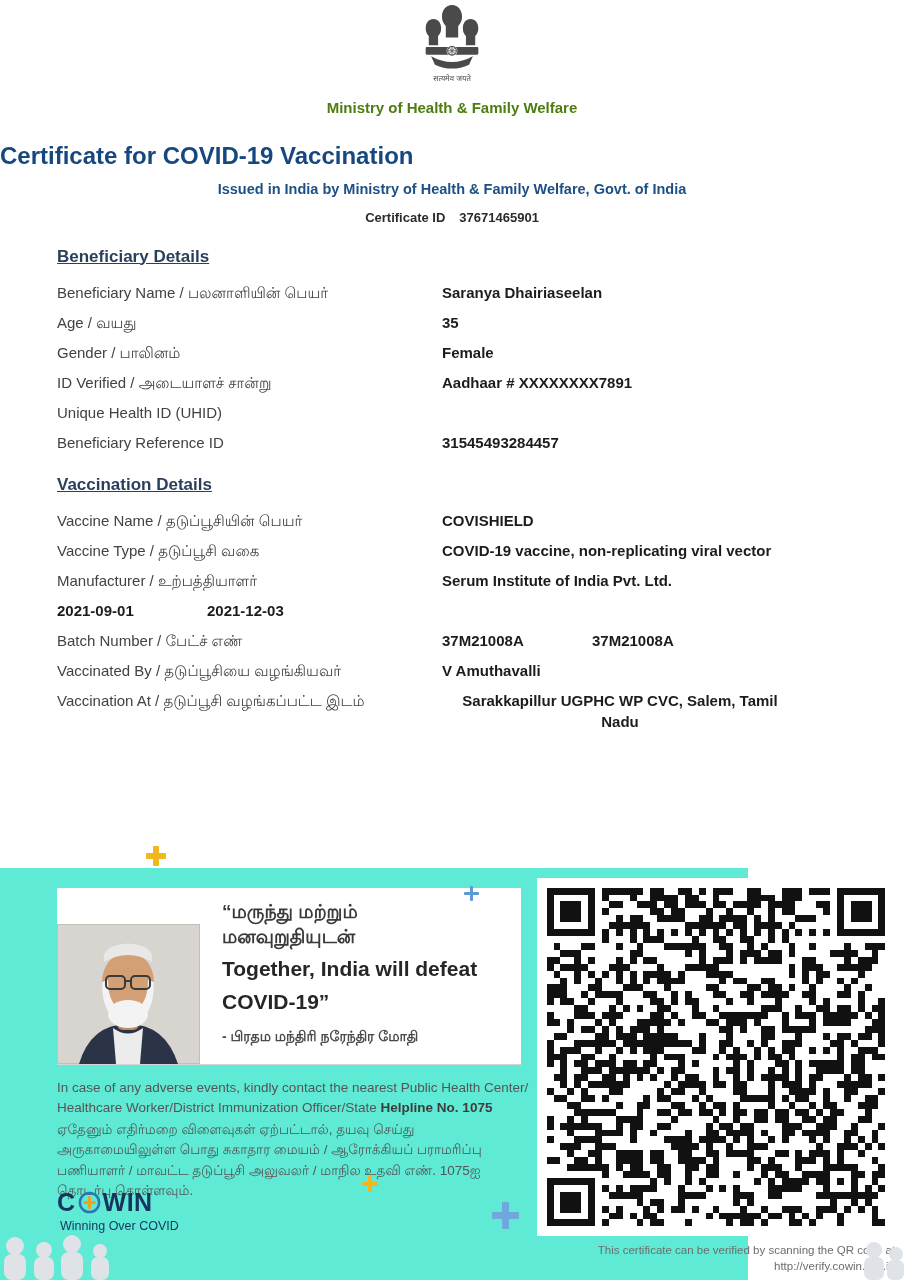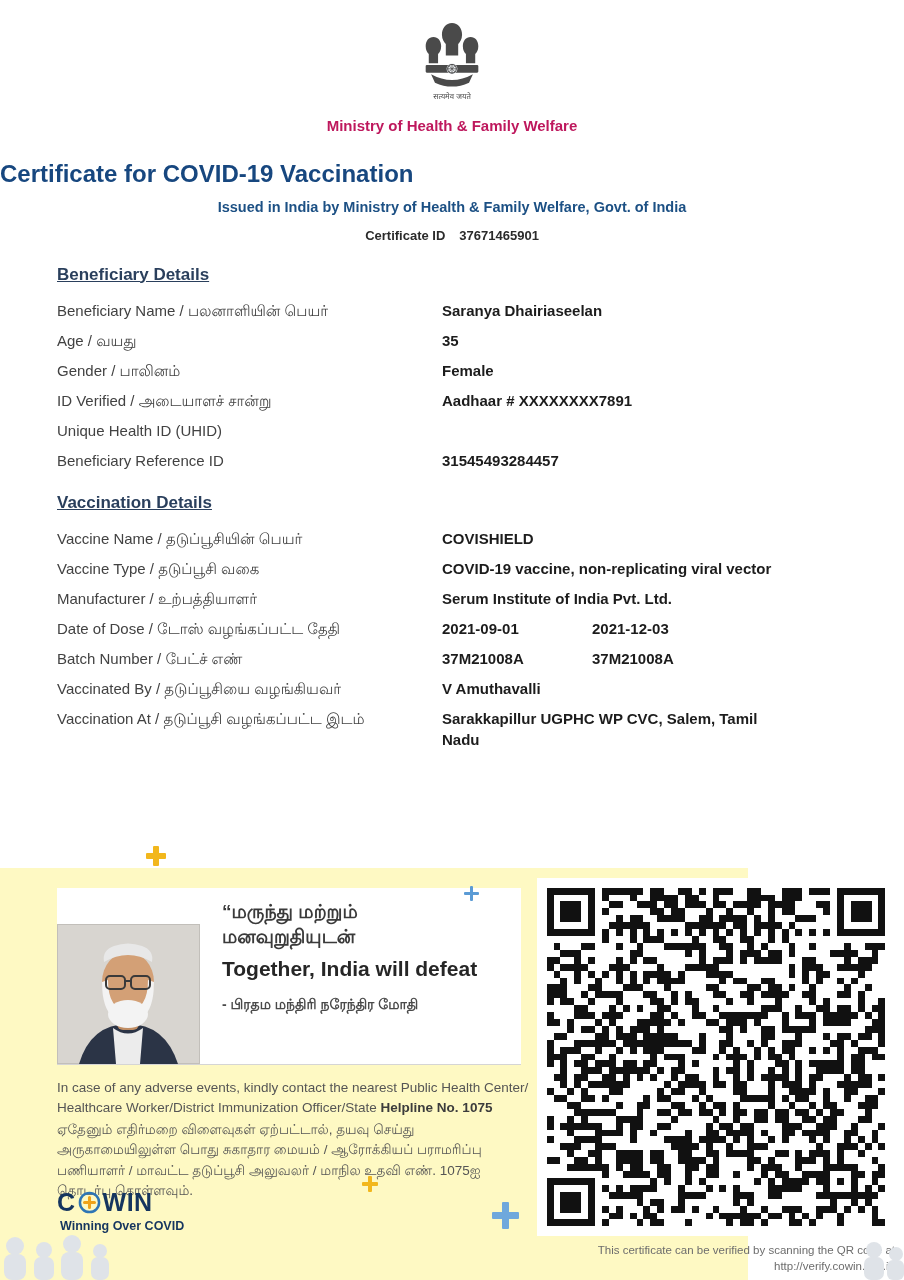--- a/index.html
+++ b/index.html
@@ -1,53 +1,53 @@
 <!DOCTYPE html>
 <html><head>
 <meta charset="utf-8">
 <style>
   * { margin:0; padding:0; box-sizing:border-box; }
   body { background:#ffffff; font-family:"Liberation Sans","DejaVu Sans",sans-serif; }
   .page { position:relative; width:904px; height:1280px; margin:0 auto; background:#ffffff; overflow:hidden; }
 
   
-  .header { padding-top:20px; text-align:center; }
+  .header { padding-top:2px; text-align:center; }
   .emblem { display:block; margin:0 auto; }
-  .ministry { font-size:15px; font-weight:bold; color:#be185d; line-height:1.3; }
+  .ministry { font-size:15px; font-weight:bold; color:#4d7c0f; line-height:1.3; }
   .cert-title { margin-top:24px; font-size:24px; font-weight:bold; color:#17477f; }
   .cert-subtitle { margin-top:11px; text-align:center; font-size:14.5px; font-weight:bold; color:#1c5084; }
   .cert-id-line { margin-top:13px; text-align:center; font-size:13px; font-weight:bold; color:#2b2b2b; }
   .cert-id-line .cid-value { margin-left:14px; }
 
   
   .section { margin:22px 57px 0 57px; }
   .section-title { display:inline-block; font-size:17px; font-weight:bold; color:#2a3f5c; text-decoration:underline; margin-bottom:15px; }
   .rows { display:flex; flex-direction:column; gap:9px; }
   .row { display:flex; align-items:flex-start; font-size:15px; line-height:21px; }
   .row .label { width:385px; flex:none; color:#424242; }
   .row .value { font-weight:bold; color:#1c1c1c; }
   .row .v1 { width:150px; flex:none; }
-  .row .w-wrap { max-width:356px; }
-
-  
-  .footer { position:absolute; left:0; top:868px; width:748px; height:412px; background:#fef9c3; }
+  .row .w-wrap { max-width:356px;text-align:center; }
+
+  
+  .footer { position:absolute; left:0; top:868px; width:748px; height:412px; background:#5eead4; }
   .quote-card { position:absolute; left:57px; top:20px; width:464px; height:177px; background:#ffffff; border-bottom:1px solid #d5d5d5; }
   .modi-photo { position:absolute; left:0; bottom:0; }
   .quote-text { position:absolute; left:165px; top:12px; right:6px; }
   .q-tamil { font-size:19px; font-weight:bold; color:#3a3a3a; line-height:1.3; }
   .q-en { font-size:21px; font-weight:bold; color:#262626; line-height:1.55; margin-top:4px; }
   .q-attr { margin-top:10px; font-size:14px; font-weight:bold; color:#4a4a4a; }
 
   .adverse-en { position:absolute; left:57px; top:210px; width:474px; font-size:13.5px; color:#555555; line-height:1.45; }
   .adverse-en b { color:#3c3c3c; }
   .adverse-ta { position:absolute; left:57px; top:252px; width:474px; font-size:13.5px; color:#555555; line-height:1.5; }
 
   .cowin { position:absolute; left:57px; top:320px; }
   .cowin-logo { display:inline-flex; align-items:center; gap:2px; font-size:25px; font-weight:bold; color:#15355f; letter-spacing:0.5px; }
-  .cowin-tagline { margin-top:2px; margin-left:3px; font-size:12.5px; font-weight:bold; color:#15355f; }
+  .cowin-tagline { margin-top:2px; margin-left:3px; font-size:12.5px; font-weight:normal; color:#15355f; }
 
   .qr-box { position:absolute; left:537px; top:10px; width:358px; height:358px; background:#ffffff; }
   .qr-box svg { display:block; width:358px; height:358px; }
   .qr-caption { position:absolute; left:537px; top:374px; width:358px; text-align:right; font-size:11.5px; color:#6d6d6d; line-height:1.4; }
 
   
   .plus { position:absolute; }
   .plus::before, .plus::after { content:""; position:absolute; background:currentColor; border-radius:1px; }
   .plus::before { left:37%; top:0; width:26%; height:100%; }
   .plus::after  { top:37%; left:0; height:26%; width:100%; }
@@ -125,21 +125,20 @@
       </div>
       <div class="row">
         <div class="label">Vaccine Type / தடுப்பூசி வகை</div>
         <div class="value">COVID-19 vaccine, non-replicating viral vector</div>
       </div>
       <div class="row">
         <div class="label">Manufacturer / உற்பத்தியாளர்</div>
         <div class="value">Serum Institute of India Pvt. Ltd.</div>
       </div>
       <div class="row">
-        <div class="label">Date of Dose / டோஸ் வழங்கப்பட்ட தேதி</div>
         <div class="value v1">2021-09-01</div>
         <div class="value">2021-12-03</div>
       </div>
       <div class="row">
         <div class="label">Batch Number / பேட்ச் எண்</div>
         <div class="value v1">37M21008A</div>
         <div class="value">37M21008A</div>
       </div>
       <div class="row">
         <div class="label">Vaccinated By / தடுப்பூசியை வழங்கியவர்</div>
@@ -167,20 +166,21 @@
         <path d="M47 38q24-14 48 0 2-12-10-16-14-5-28 0-12 4-10 16z" fill="#e8e8e8"></path>
         <rect x="49" y="52" width="19" height="13" rx="4" fill="none" stroke="#3a3a3a" stroke-width="2"></rect>
         <rect x="74" y="52" width="19" height="13" rx="4" fill="none" stroke="#3a3a3a" stroke-width="2"></rect>
         <path d="M68 57h6" stroke="#3a3a3a" stroke-width="2"></path>
       </svg>
       <div class="quote-text">
         <div class="q-tamil">“மருந்து மற்றும்</div>
         <div class="q-tamil">மனவுறுதியுடன்</div>
         <div class="q-en">
           <div>Together, India will defeat</div>
+          <div>COVID-19”</div>
         </div>
         <div class="q-attr">- பிரதம மந்திரி நரேந்திர மோதி</div>
       </div>
     </div>
 
     <div class="adverse-en">
       <span>In case of any adverse events, kindly contact the nearest Public Health Center/ Healthcare Worker/District Immunization Officer/State </span><b>Helpline No. 1075</b>
     </div>
     <div class="adverse-ta">ஏதேனும் எதிர்மறை விளைவுகள் ஏற்பட்டால், தயவு செய்து அருகாமையிலுள்ள பொது சுகாதார மையம் / ஆரோக்கியப் பராமரிப்பு பணியாளர் / மாவட்ட தடுப்பூசி அலுவலர் / மாநில உதவி எண். 1075ஐ தொடர்பு கொள்ளவும்.</div>
 

